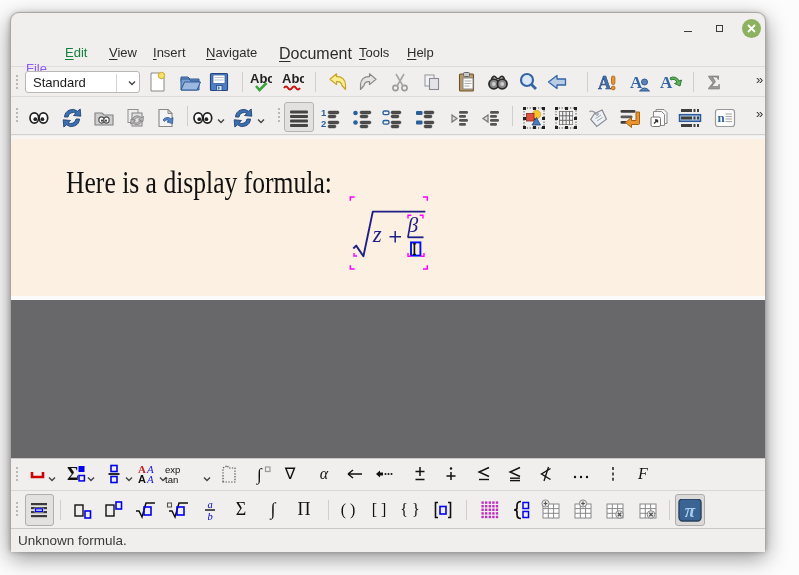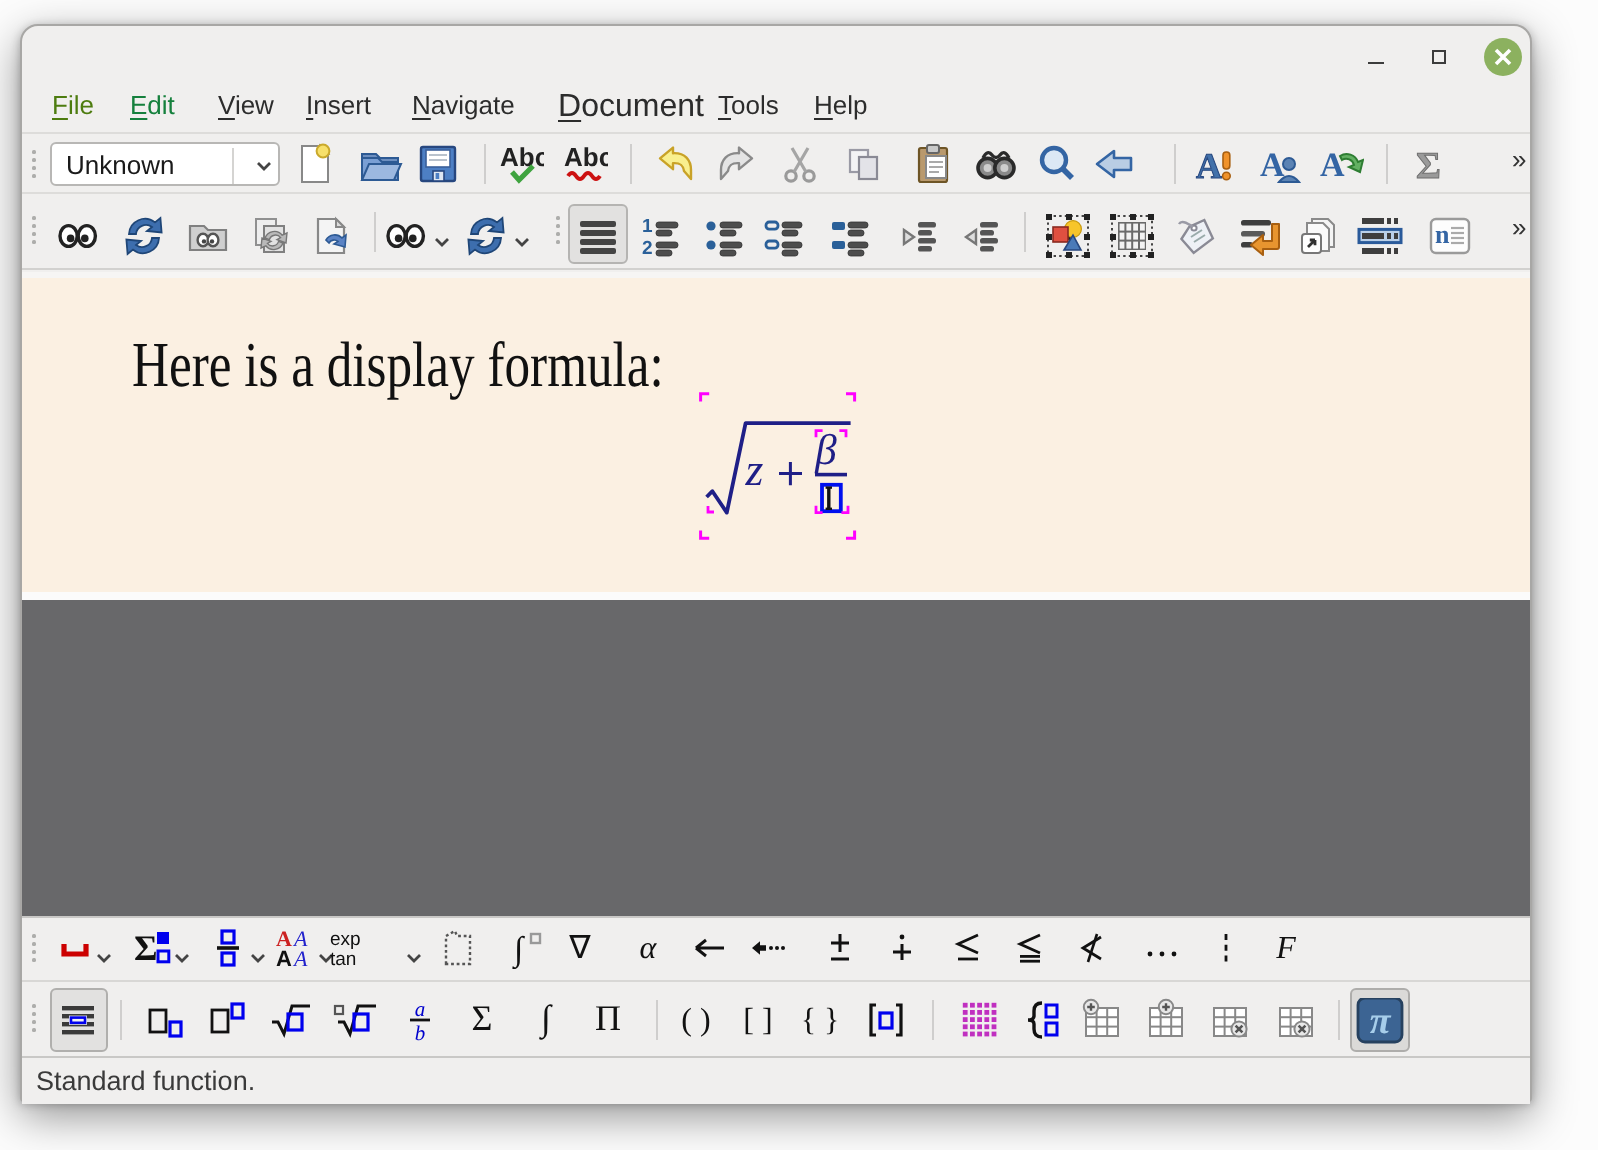--- a/index.html
+++ b/index.html
@@ -2,38 +2,38 @@
 <html><head><meta charset="utf-8"><style>html,body{margin:0;padding:0;width:799px;height:575px;background:#fcfcfc;overflow:hidden}*{box-sizing:border-box}body{font-family:"Liberation Sans",sans-serif}</style></head><body>
 <div style="position:absolute;left:10px;top:12px;width:756px;height:538.5px;background:#f0efee;border:1px solid #a8a7a5;border-radius:9px 9px 2px 2px;box-shadow:0 7px 22px rgba(0,0,0,0.42),0 1px 5px rgba(0,0,0,0.25)">
     <div style="position:absolute;left:0;top:0;width:100%;height:30px;border-radius:9px 9px 0 0">
       <div style="position:absolute;left:673px;top:17.5px;width:8px;height:1.6px;background:#3c3c3c"></div>
       <div style="position:absolute;left:705px;top:11.5px;width:7px;height:7px;border:1.4px solid #3c3c3c"></div>
       <div style="position:absolute;left:731px;top:5.5px;width:19px;height:19px;border-radius:50%;background:#8cb15f"><svg width="19" height="19">
           <path d="M6 6 l7 7 M13 6 l-7 7" stroke="#fff" stroke-width="1.8"></path>
         </svg></div>
     </div>
     <div style="position:absolute;left:0;top:30px;width:100%;height:24px;border-bottom:1px solid #dddcda">
-      <div style="position:absolute;left:15px;top:2px;font-size:13px;color:#4d7c0f"><span style="text-decoration:underline;text-underline-offset:2px">F</span>ile</div>
+      <div style="position:absolute;left:15px;top:18px;font-size:13px;color:#8b5cf6"><span style="text-decoration:underline;text-underline-offset:2px">F</span>ile</div>
       <div style="position:absolute;left:54px;top:2px;font-size:13px;color:#15803d"><span style="text-decoration:underline;text-underline-offset:2px">E</span>dit</div>
       <div style="position:absolute;left:98px;top:2px;font-size:13px;color:#2c2c2c"><span style="text-decoration:underline;text-underline-offset:2px">V</span>iew</div>
       <div style="position:absolute;left:142px;top:2px;font-size:13px;color:#2c2c2c"><span style="text-decoration:underline;text-underline-offset:2px">I</span>nsert</div>
       <div style="position:absolute;left:195px;top:2px;font-size:13px;color:#2c2c2c"><span style="text-decoration:underline;text-underline-offset:2px">N</span>avigate</div>
       <div style="position:absolute;left:268px;top:2px;font-size:16px;color:#2c2c2c"><span style="text-decoration:underline;text-underline-offset:2px">D</span>ocument</div>
       <div style="position:absolute;left:348px;top:2px;font-size:13px;color:#2c2c2c"><span style="text-decoration:underline;text-underline-offset:2px">T</span>ools</div>
       <div style="position:absolute;left:396px;top:2px;font-size:13px;color:#2c2c2c"><span style="text-decoration:underline;text-underline-offset:2px">H</span>elp</div>
     </div>
     <div style="position:absolute;left:0;top:54px;width:100%;height:30px;border-bottom:1px solid #dddcda">
       <div style="position:absolute;left:5px;top:8px;width:2px;height:16px">
         <div style="position:absolute;left:0;top:0px;width:1.6px;height:1.6px;border-radius:50%;background:#adadab"></div>
         <div style="position:absolute;left:0;top:4px;width:1.6px;height:1.6px;border-radius:50%;background:#adadab"></div>
         <div style="position:absolute;left:0;top:8px;width:1.6px;height:1.6px;border-radius:50%;background:#adadab"></div>
         <div style="position:absolute;left:0;top:12px;width:1.6px;height:1.6px;border-radius:50%;background:#adadab"></div>
       </div>
       <div style="position:absolute;left:14px;top:4px;width:115px;height:22px;background:#fff;border:1px solid #b8b7b5;border-radius:3px;font-size:13px;color:#1a1a1a">
-        <span style="position:absolute;left:7px;top:3px">Unknown</span>
+        <span style="position:absolute;left:7px;top:3px">Standard</span>
         <span style="position:absolute;right:22px;top:2px;width:1px;height:18px;background:#d5d4d2"></span>
         <span style="position:absolute;right:3px;top:-1px"><svg width="8" height="24" viewBox="0 0 8 24">
             <path d="M1 10.5 L4 13.5 L7 10.5" fill="none" stroke="#444" stroke-width="1.4"></path>
           </svg></span>
       </div>
       <div style="position:absolute;left:134px;top:3px;width:24px;height:24px"><svg width="24" height="24" viewBox="0 0 24 24">
           <path d="M6 3 h9 l4 4 v14 h-13 z" fill="#ffffff" stroke="#888" stroke-width="1"></path>
           <path d="M15 3 l4 4 h-4 z" fill="#e8e8e8" stroke="#888" stroke-width="1"></path>
           <circle cx="16.5" cy="5.5" r="3.2" fill="#f7e06a" stroke="#caa92c" stroke-width="1"></circle>
         </svg></div>
@@ -577,14 +577,14 @@
           <path d="M13.3 14.8 l3.4 3.4 M16.7 14.8 l-3.4 3.4" stroke="#555" stroke-width="1.3"></path>
         </svg></div>
       <div style="position:absolute;left:658px;top:9px;width:1px;height:20px;background:#cfcecd"></div>
       <div style="position:absolute;left:664px;top:3px;width:30px;height:32px;background:#dbdad8;border:1px solid #aeadab;border-radius:3px"></div>
       <div style="position:absolute;left:667px;top:8px;width:24px;height:24px"><svg width="24" height="24" viewBox="0 0 24 24">
           <rect x="1" y="0" width="22" height="22" rx="3.5" fill="#3c6493" stroke="#26415f" stroke-width="1.4"></rect>
           <text x="12" y="17.5" text-anchor="middle" font-family="Liberation Serif" font-size="19" font-style="italic" font-weight="bold" fill="#a6cdea">π</text>
         </svg></div>
     </div>
     <div style="position:absolute;left:0;top:515px;width:100%;height:24px;border-top:1px solid #c9c8c6;background:#f0efee">
-      <div style="position:absolute;left:7px;top:3.5px;font-size:13.5px;color:#3a3a3a">Standard function.</div>
+      <div style="position:absolute;left:7px;top:3.5px;font-size:13.5px;color:#3a3a3a">Unknown formula.</div>
     </div>
   </div>
 </body></html>

